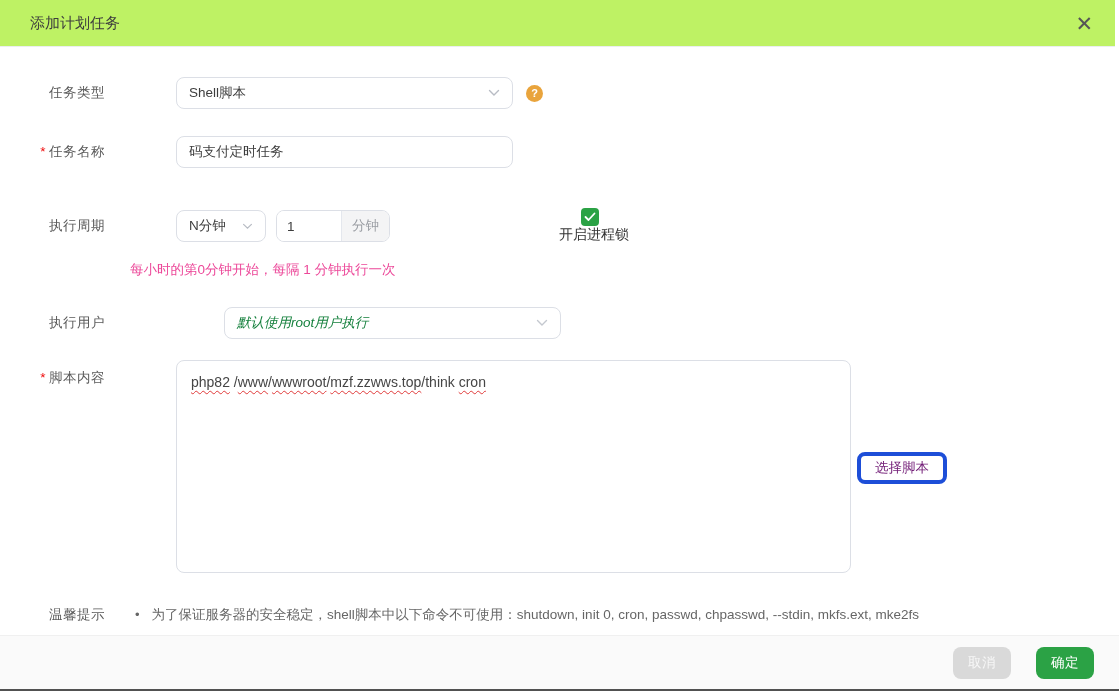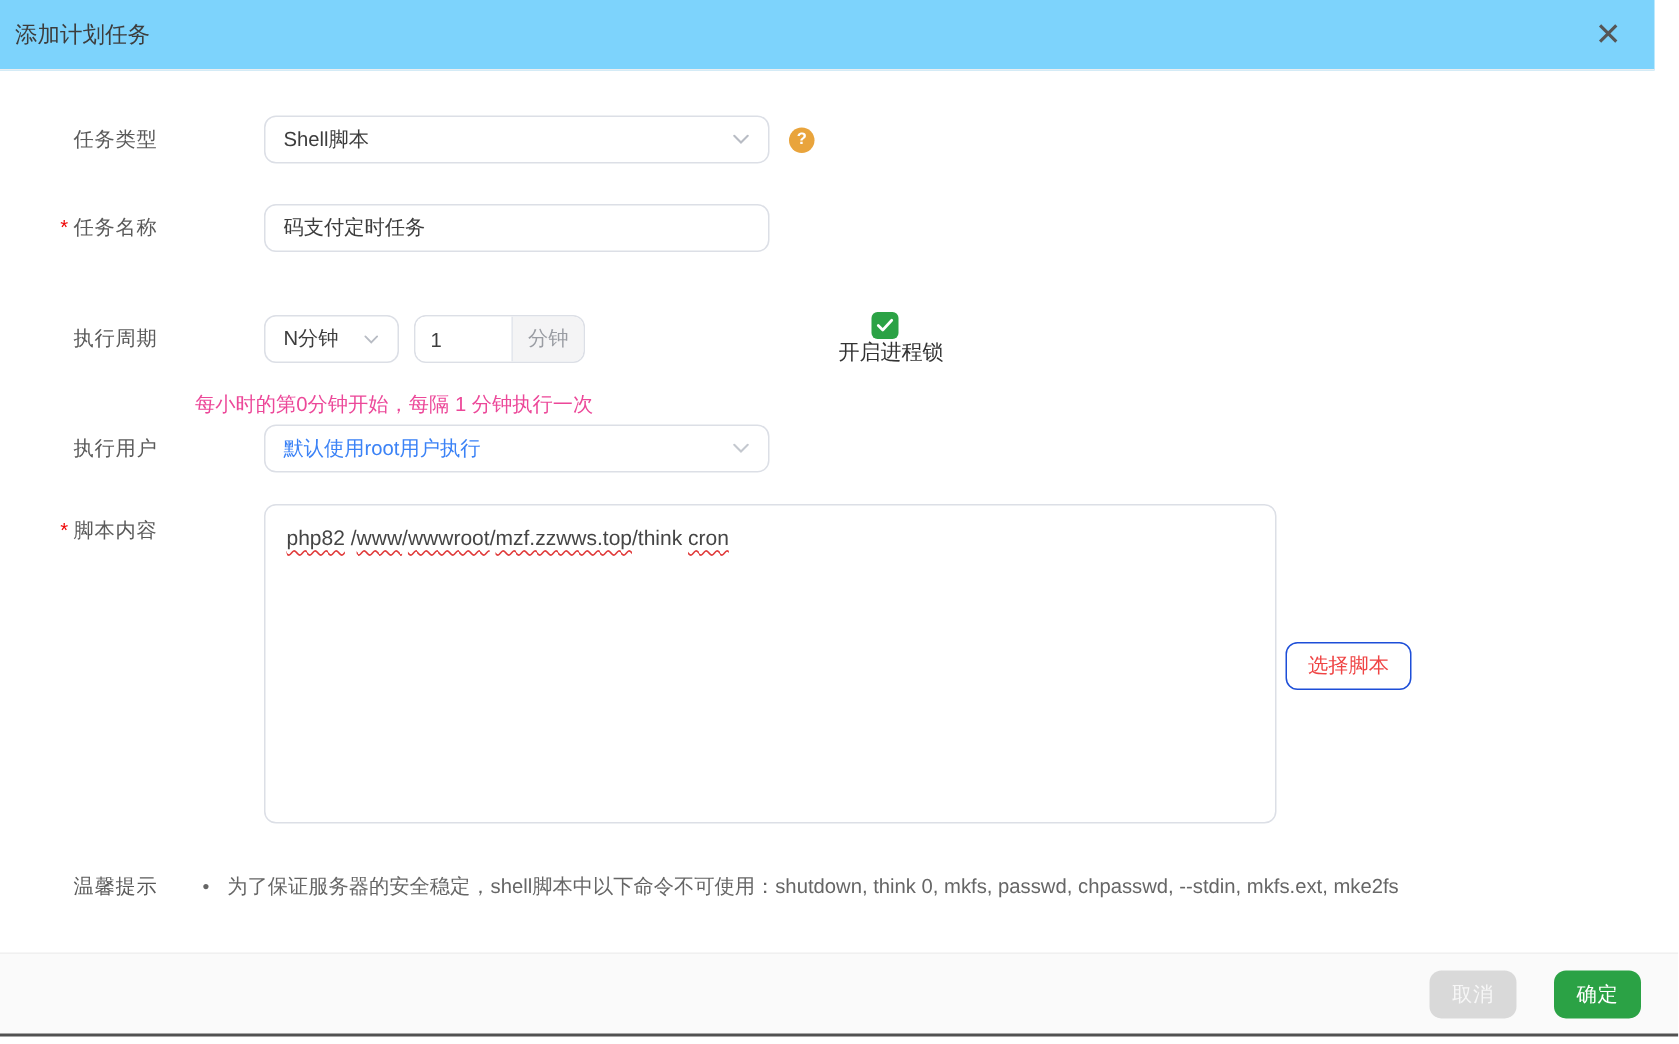--- a/index.html
+++ b/index.html
@@ -5,24 +5,24 @@
   * { margin: 0; padding: 0; box-sizing: border-box; }
   html, body { background: #fff; }
   body { font-family: "Liberation Sans", "DejaVu Sans", sans-serif; }
   .screen {
     position: relative;
     width: 1119px; height: 696px;
     background: #fff; overflow: hidden;
   }
   
   .dlg-header {
-    position: absolute; top: 0; left: 0; right: 16px; height: 47px;
+    position: absolute; top: 0; left: 0; right: 4px; height: 47px;
     border-bottom: 1px solid #ebeef0;
     display: flex; align-items: center; justify-content: space-between;
-    padding: 0 16px 0 10px; background: #7dd3fc;
+    padding: 0 16px 0 30px; background: #bef264;
   }
   .dlg-title { font-size: 15px; color: #3d3d3d; }
   .dlg-close {
     font-size: 21px; color: #565656; line-height: 1; cursor: pointer;
     padding: 2px 6px; user-select: none; font-weight: 400;
   }
   
   .form { position: absolute; top: 54px; left: 0; right: 0; }
   .row { display: flex; align-items: center; }
   .row.top-align { align-items: flex-start; }
@@ -31,21 +31,21 @@
     font-size: 13.5px; color: #5a5a5a; letter-spacing: .5px;
   }
   .lbl .req { color: #ef0808; margin-right: 3px; }
   .ctrl-col { margin-left: 25px; display: flex; align-items: center; padding-left: 46px; }
   .select-box {
     height: 32px; border: 1px solid #dcdfe6; border-radius: 8px;
     background: #fff; display: flex; align-items: center;
     padding: 0 12px; cursor: pointer; justify-content: space-between;
   }
   .select-box .sel-val { font-size: 13.5px; color: #3d3d3d; }
-  .select-box.disabled .sel-val { color: #3b82f6; }
+  .select-box.disabled .sel-val { color: #15803d; font-style: italic; }
   .chev { flex: 0 0 auto; margin-left: 8px; }
   .text-input {
     height: 32px; border: 1px solid #dcdfe6; border-radius: 8px;
     padding: 0 12px; font-size: 13.5px; color: #3d3d3d; outline: none;
     font-family: "Liberation Sans", "DejaVu Sans", sans-serif; background: #fff;
   }
   .num-group {
     display: flex; height: 32px; border: 1px solid #dcdfe6;
     border-radius: 8px; overflow: hidden; background: #fff;
   }
@@ -76,22 +76,22 @@
     width: 675px; height: 213px; border: 1px solid #dcdfe6; border-radius: 8px;
     padding: 11px 14px; font-size: 14px; color: #454545; background: #fff;
     line-height: 1.5; overflow: auto; cursor: text;
   }
   .squiggle {
     text-decoration: underline wavy #e03a3a;
     text-decoration-thickness: 1px; text-underline-offset: 3px;
   }
   .side-btn {
     margin-left: 6px; margin-top: 92px; height: 32px; padding: 0 14px;
-    border: 1px solid #1d4ed8; border-radius: 8px; background: #fff;
-    font-size: 13.5px; color: #ef4444; cursor: pointer;
+    border: 4px solid #1d4ed8; border-radius: 8px; background: #fff;
+    font-size: 13.5px; color: #701a75; cursor: pointer;
     font-family: "Liberation Sans", "DejaVu Sans", sans-serif;
   }
   .tips-row { margin-top: 33px; align-items: flex-start; }
   .tips-body { margin-left: 30px; display: flex; align-items: flex-start; }
   .bullet { color: #666; font-size: 13px; margin-right: 12px; line-height: 1.4; }
   .tips-text { font-size: 13.5px; color: #666; line-height: 1.4; max-width: 900px; }
   
   .dlg-footer {
     position: absolute; left: 0; right: 0; top: 635px; height: 54px;
     background: #fafafa; border-top: 1px solid #f0f0f0;
@@ -106,21 +106,21 @@
   .btn-cancel { background: #d9d9d9; color: #f7f7f7; }
   .btn-confirm { background: #2ba245; color: #fff; }
   .bottom-edge {
     position: absolute; left: 0; right: 0; top: 689px; height: 2px;
     background: #515151;
   }
   
   .row-1 { margin-top: 23px; }
   .row-2 { margin-top: 27px; }
   .row-3 { margin-top: 40px; align-items: center; }
-  .row-4 { margin-top: 4px; }
+  .row-4 { margin-top: 28px; gap: 48px; }
   .row-5 { margin-top: 21px; }
   .lbl-pad-top { padding-top: 9px; }
   .gap10 { margin-left: 10px; }
   .lock-offset { margin-left: 160px; }
 </style>
 </head>
 <body>
 
 <div class="screen">
 
@@ -194,21 +194,21 @@
       <div class="ctrl-col top-align" style="align-items:flex-start">
         <div class="script-area" role="textbox"><span class="squiggle">php82</span><span> /</span><span class="squiggle">www</span><span>/</span><span class="squiggle">wwwroot</span><span>/</span><span class="squiggle">mzf.zzwws.top</span><span>/think </span><span class="squiggle">cron</span></div>
         <button class="side-btn">选择脚本</button>
       </div>
     </div>
 
     <div class="row tips-row">
       <div class="lbl"><span>温馨提示</span></div>
       <div class="tips-body">
         <span class="bullet">•</span>
-        <span class="tips-text">为了保证服务器的安全稳定，shell脚本中以下命令不可使用：shutdown, think 0, mkfs, passwd, chpasswd, --stdin, mkfs.ext, mke2fs</span>
+        <span class="tips-text">为了保证服务器的安全稳定，shell脚本中以下命令不可使用：shutdown, init 0, cron, passwd, chpasswd, --stdin, mkfs.ext, mke2fs</span>
       </div>
     </div>
 
   </div>
 
   <div class="dlg-footer">
     <button class="btn btn-cancel">取消</button>
     <button class="btn btn-confirm">确定</button>
   </div>
   <div class="bottom-edge"></div>

